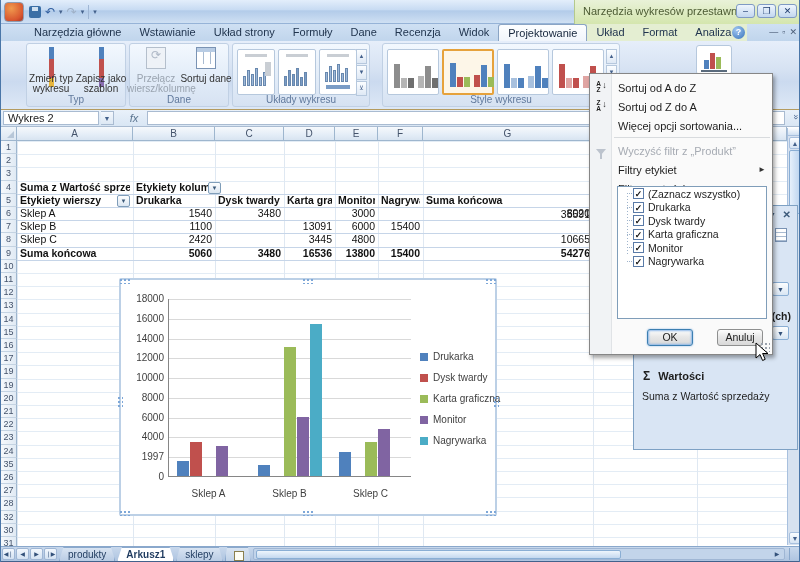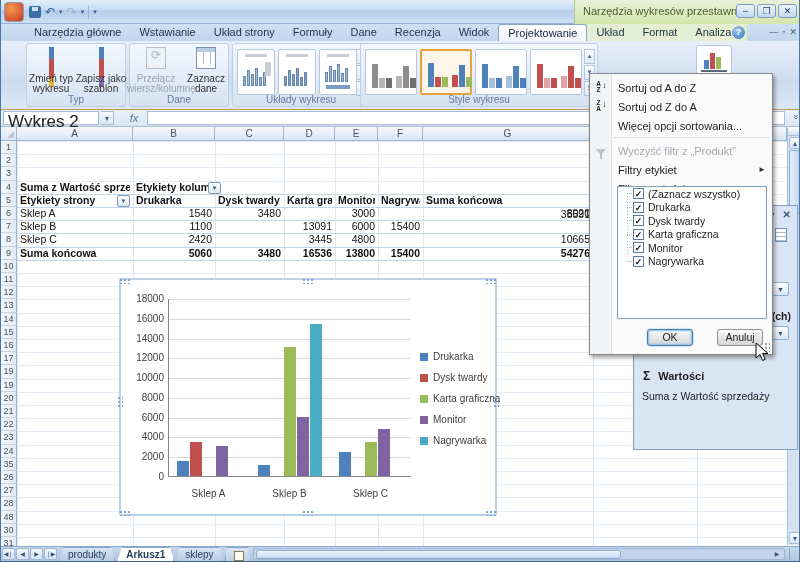--- a/index.html
+++ b/index.html
@@ -59,21 +59,21 @@
   .thumb{position:absolute;top:5px;background:#fff;border:1px solid #b6c8dd;border-radius:2px;}
   .thumb.sel{border:2px solid #e6a23c;background:#fdf6e8;}
   .gal-arrows{position:absolute;top:5px;width:11px;height:46px;display:flex;flex-direction:column;gap:1px;}
   .gal-arrows b{flex:1;border:1px solid #b6c8dd;background:linear-gradient(#fbfdff,#dfe9f5);
     font-size:6px;color:#44618c;text-align:center;line-height:13px;font-weight:normal;}
 
   
   .fbar{position:absolute;left:0;top:110px;width:800px;height:17px;background:linear-gradient(#e9f1fa,#d9e6f4);
     border-bottom:1px solid #a9bbd1;}
   .namebox{position:absolute;left:2px;top:1px;width:96px;height:14px;background:#fff;border:1px solid #a9bbd1;
-    font-size:17px;padding:0px 4px;color:#222;}
+    font-size:11px;padding:0px 4px;color:#222;}
   .nb-arrow{position:absolute;left:100px;top:1px;width:13px;height:14px;border:1px solid #a9bbd1;border-left:none;
     background:linear-gradient(#f4f8fd,#dde8f4);font-size:7px;text-align:center;line-height:13px;color:#44618c;}
   .fx{position:absolute;left:122px;top:1px;width:22px;height:14px;font-size:11px;font-style:italic;color:#5a748f;
     text-align:center;line-height:14px;}
   .finput{position:absolute;left:146px;top:1px;width:638px;height:14px;background:#fff;border:1px solid #a9bbd1;}
   .fchevron{position:absolute;right:3px;top:2px;font-size:9px;color:#44618c;transform:rotate(90deg);}
 
   
   .sheet{position:absolute;left:0;top:127px;width:786px;height:419px;background:#fff;overflow:hidden;}
   .colhead{position:absolute;top:0;height:14px;background:linear-gradient(#f6f9fc,#e4edf7 60%,#d8e4f1);
@@ -243,21 +243,21 @@
       <div class="glabel">Typ</div>
     </div>
 
     <div class="rgroup" style="left:105px;width:100px;">
       <div class="bigbtn disabled" style="left:-3px;width:58px;">
         <span class="bicon switchico"></span>
         <div class="blabel">Przełącz wiersz/kolumnę</div>
       </div>
       <div class="bigbtn" style="left:50px;">
         <span class="bicon tablico"></span>
-        <div class="blabel">Zaznacz dane</div>
+        <div class="blabel">Sortuj dane</div>
       </div>
       <div class="glabel">Dane</div>
     </div>
 
     <div class="rgroup" style="left:208px;width:138px;">
       <div id="layoutThumbs">
           <div class="thumb" style="left: 4px; width: 38px; height: 46px;">
             <div style="position: absolute; left: 7px; top: 4px; width: 22px; height: 3px; background: rgb(201, 206, 212);"></div>
             <div style="position: absolute; left: 5px; bottom: 8px; width: 3px; height: 10px; background: rgb(157, 184, 217); border: 0.5px solid rgb(104, 136, 174);"></div>
             <div style="position: absolute; left: 9px; bottom: 8px; width: 3px; height: 16px; background: rgb(157, 184, 217); border: 0.5px solid rgb(104, 136, 174);"></div>
@@ -288,21 +288,21 @@
           </div>
         </div>
       <div class="gal-arrows" style="right:2px;">
           <b>▲</b>
           <b>▼</b>
           <b>⊻</b>
         </div>
       <div class="glabel">Układy wykresu</div>
     </div>
 
-    <div class="rgroup" style="left:336px;width:238px;">
+    <div class="rgroup" style="left:358px;width:238px;">
       <div id="styleThumbs">
           <div class="thumb" style="left: 4px; width: 52px; height: 46px;">
             <div style="position: absolute; left: 6px; bottom: 6px; width: 6px; height: 24px; background: rgb(141, 141, 141);"></div>
             <div style="position: absolute; left: 13px; bottom: 6px; width: 6px; height: 10px; background: rgb(181, 181, 181);"></div>
             <div style="position: absolute; left: 20px; bottom: 6px; width: 6px; height: 10px; background: rgb(111, 111, 111);"></div>
             <div style="position: absolute; left: 30px; bottom: 6px; width: 6px; height: 12px; background: rgb(181, 181, 181);"></div>
             <div style="position: absolute; left: 37px; bottom: 6px; width: 6px; height: 22px; background: rgb(141, 141, 141);"></div>
             <div style="position: absolute; left: 44px; bottom: 6px; width: 6px; height: 10px; background: rgb(111, 111, 111);"></div>
           </div>
           <div class="thumb sel" style="left: 59px; width: 52px; height: 46px;">
@@ -403,29 +403,29 @@
         <div class="rownum" style="top: 251.6px; height: 13.2px; line-height: 13px;">19</div>
         <div class="rownum" style="top: 264.8px; height: 13.2px; line-height: 13px;">20</div>
         <div class="rownum" style="top: 278px; height: 13.2px; line-height: 13px;">21</div>
         <div class="rownum" style="top: 291.2px; height: 13.2px; line-height: 13px;">22</div>
         <div class="rownum" style="top: 304.4px; height: 13.2px; line-height: 13px;">23</div>
         <div class="rownum" style="top: 317.6px; height: 13.2px; line-height: 13px;">24</div>
         <div class="rownum" style="top: 330.8px; height: 13.2px; line-height: 13px;">35</div>
         <div class="rownum" style="top: 344px; height: 13.2px; line-height: 13px;">26</div>
         <div class="rownum" style="top: 357.2px; height: 13.2px; line-height: 13px;">27</div>
         <div class="rownum" style="top: 370.4px; height: 13.2px; line-height: 13px;">28</div>
-        <div class="rownum" style="top: 383.6px; height: 13.2px; line-height: 13px;">48</div>
+        <div class="rownum" style="top: 383.6px; height: 13.2px; line-height: 13px;">32</div>
         <div class="rownum" style="top: 396.8px; height: 13.2px; line-height: 13px;">30</div>
         <div class="rownum" style="top: 410px; height: 13.2px; line-height: 13px;">31</div>
       </div>
     <div id="pivot">
         <div class="cell b" style="left: 19px; width: 110px; top: 53.6px; height: 13.2px;">Suma z Wartość sprzedaży</div>
         <div class="cell b" style="left: 135px; width: 76px; top: 53.6px; height: 13.2px;">Etykiety kolumn</div>
         <div class="filterbtn" style="left: 207px; top: 54.6px;">▼</div>
-        <div class="cell b" style="left: 19px; width: 110px; top: 66.8px; height: 13.2px;">Etykiety strony</div>
+        <div class="cell b" style="left: 19px; width: 110px; top: 66.8px; height: 13.2px;">Etykiety wierszy</div>
         <div class="filterbtn" style="left: 116px; top: 67.8px;">▼</div>
         <div class="cell b" style="left: 135px; width: 76px; top: 66.8px; height: 13.2px;">Drukarka</div>
         <div class="cell b" style="left: 217px; width: 63px; top: 66.8px; height: 13.2px;">Dysk twardy</div>
         <div class="cell b" style="left: 286px; width: 45px; top: 66.8px; height: 13.2px;">Karta graficzna</div>
         <div class="cell b" style="left: 337px; width: 37px; top: 66.8px; height: 13.2px;">Monitor</div>
         <div class="cell b" style="left: 380px; width: 39px; top: 66.8px; height: 13.2px;">Nagrywarka</div>
         <div class="cell b" style="left: 425px; width: 164px; top: 66.8px; height: 13.2px;">Suma końcowa</div>
         <div class="cell" style="left: 19px; width: 110px; top: 80px; height: 13.2px;">Sklep A</div>
         <div class="cell num" style="left: 135px; width: 76px; top: 80px; height: 13.2px;">1540</div>
         <div class="cell num" style="left: 217px; width: 63px; top: 80px; height: 13.2px;">3480</div>
@@ -475,21 +475,21 @@
           <div class="bar" style="left: 47px; bottom: 0px; width: 12px; height: 29.6667px; background: rgb(128, 100, 162);"></div>
           <div class="bar" style="left: 89px; bottom: 0px; width: 12px; height: 10.8778px; background: rgb(79, 129, 189);"></div>
           <div class="bar" style="left: 115px; bottom: 0px; width: 12px; height: 129.455px; background: rgb(155, 187, 89);"></div>
           <div class="bar" style="left: 128px; bottom: 0px; width: 12px; height: 59.3333px; background: rgb(128, 100, 162);"></div>
           <div class="bar" style="left: 141px; bottom: 0px; width: 12px; height: 152.289px; background: rgb(75, 172, 198);"></div>
           <div class="bar" style="left: 170px; bottom: 0px; width: 12px; height: 23.9311px; background: rgb(79, 129, 189);"></div>
           <div class="bar" style="left: 196px; bottom: 0px; width: 12px; height: 34.0672px; background: rgb(155, 187, 89);"></div>
           <div class="bar" style="left: 209px; bottom: 0px; width: 12px; height: 47.4667px; background: rgb(128, 100, 162);"></div>
         </div>
         <div class="ylab" style="left: 0px; top: 191px;">0</div>
-        <div class="ylab" style="left: 0px; top: 171.222px;">2000</div>
+        <div class="ylab" style="left: 0px; top: 171.222px;">1997</div>
         <div class="ylab" style="left: 0px; top: 151.444px;">4000</div>
         <div class="ylab" style="left: 0px; top: 131.667px;">6000</div>
         <div class="ylab" style="left: 0px; top: 111.889px;">8000</div>
         <div class="ylab" style="left: 0px; top: 92.1111px;">10000</div>
         <div class="ylab" style="left: 0px; top: 72.3333px;">12000</div>
         <div class="ylab" style="left: 0px; top: 52.5556px;">14000</div>
         <div class="ylab" style="left: 0px; top: 32.7778px;">16000</div>
         <div class="ylab" style="left: 0px; top: 13px;">18000</div>
         <div class="xlab" style="left: 47px; width: 81px; top: 208px;">Sklep A</div>
         <div class="xlab" style="left: 128px; width: 81px; top: 208px;">Sklep B</div>

